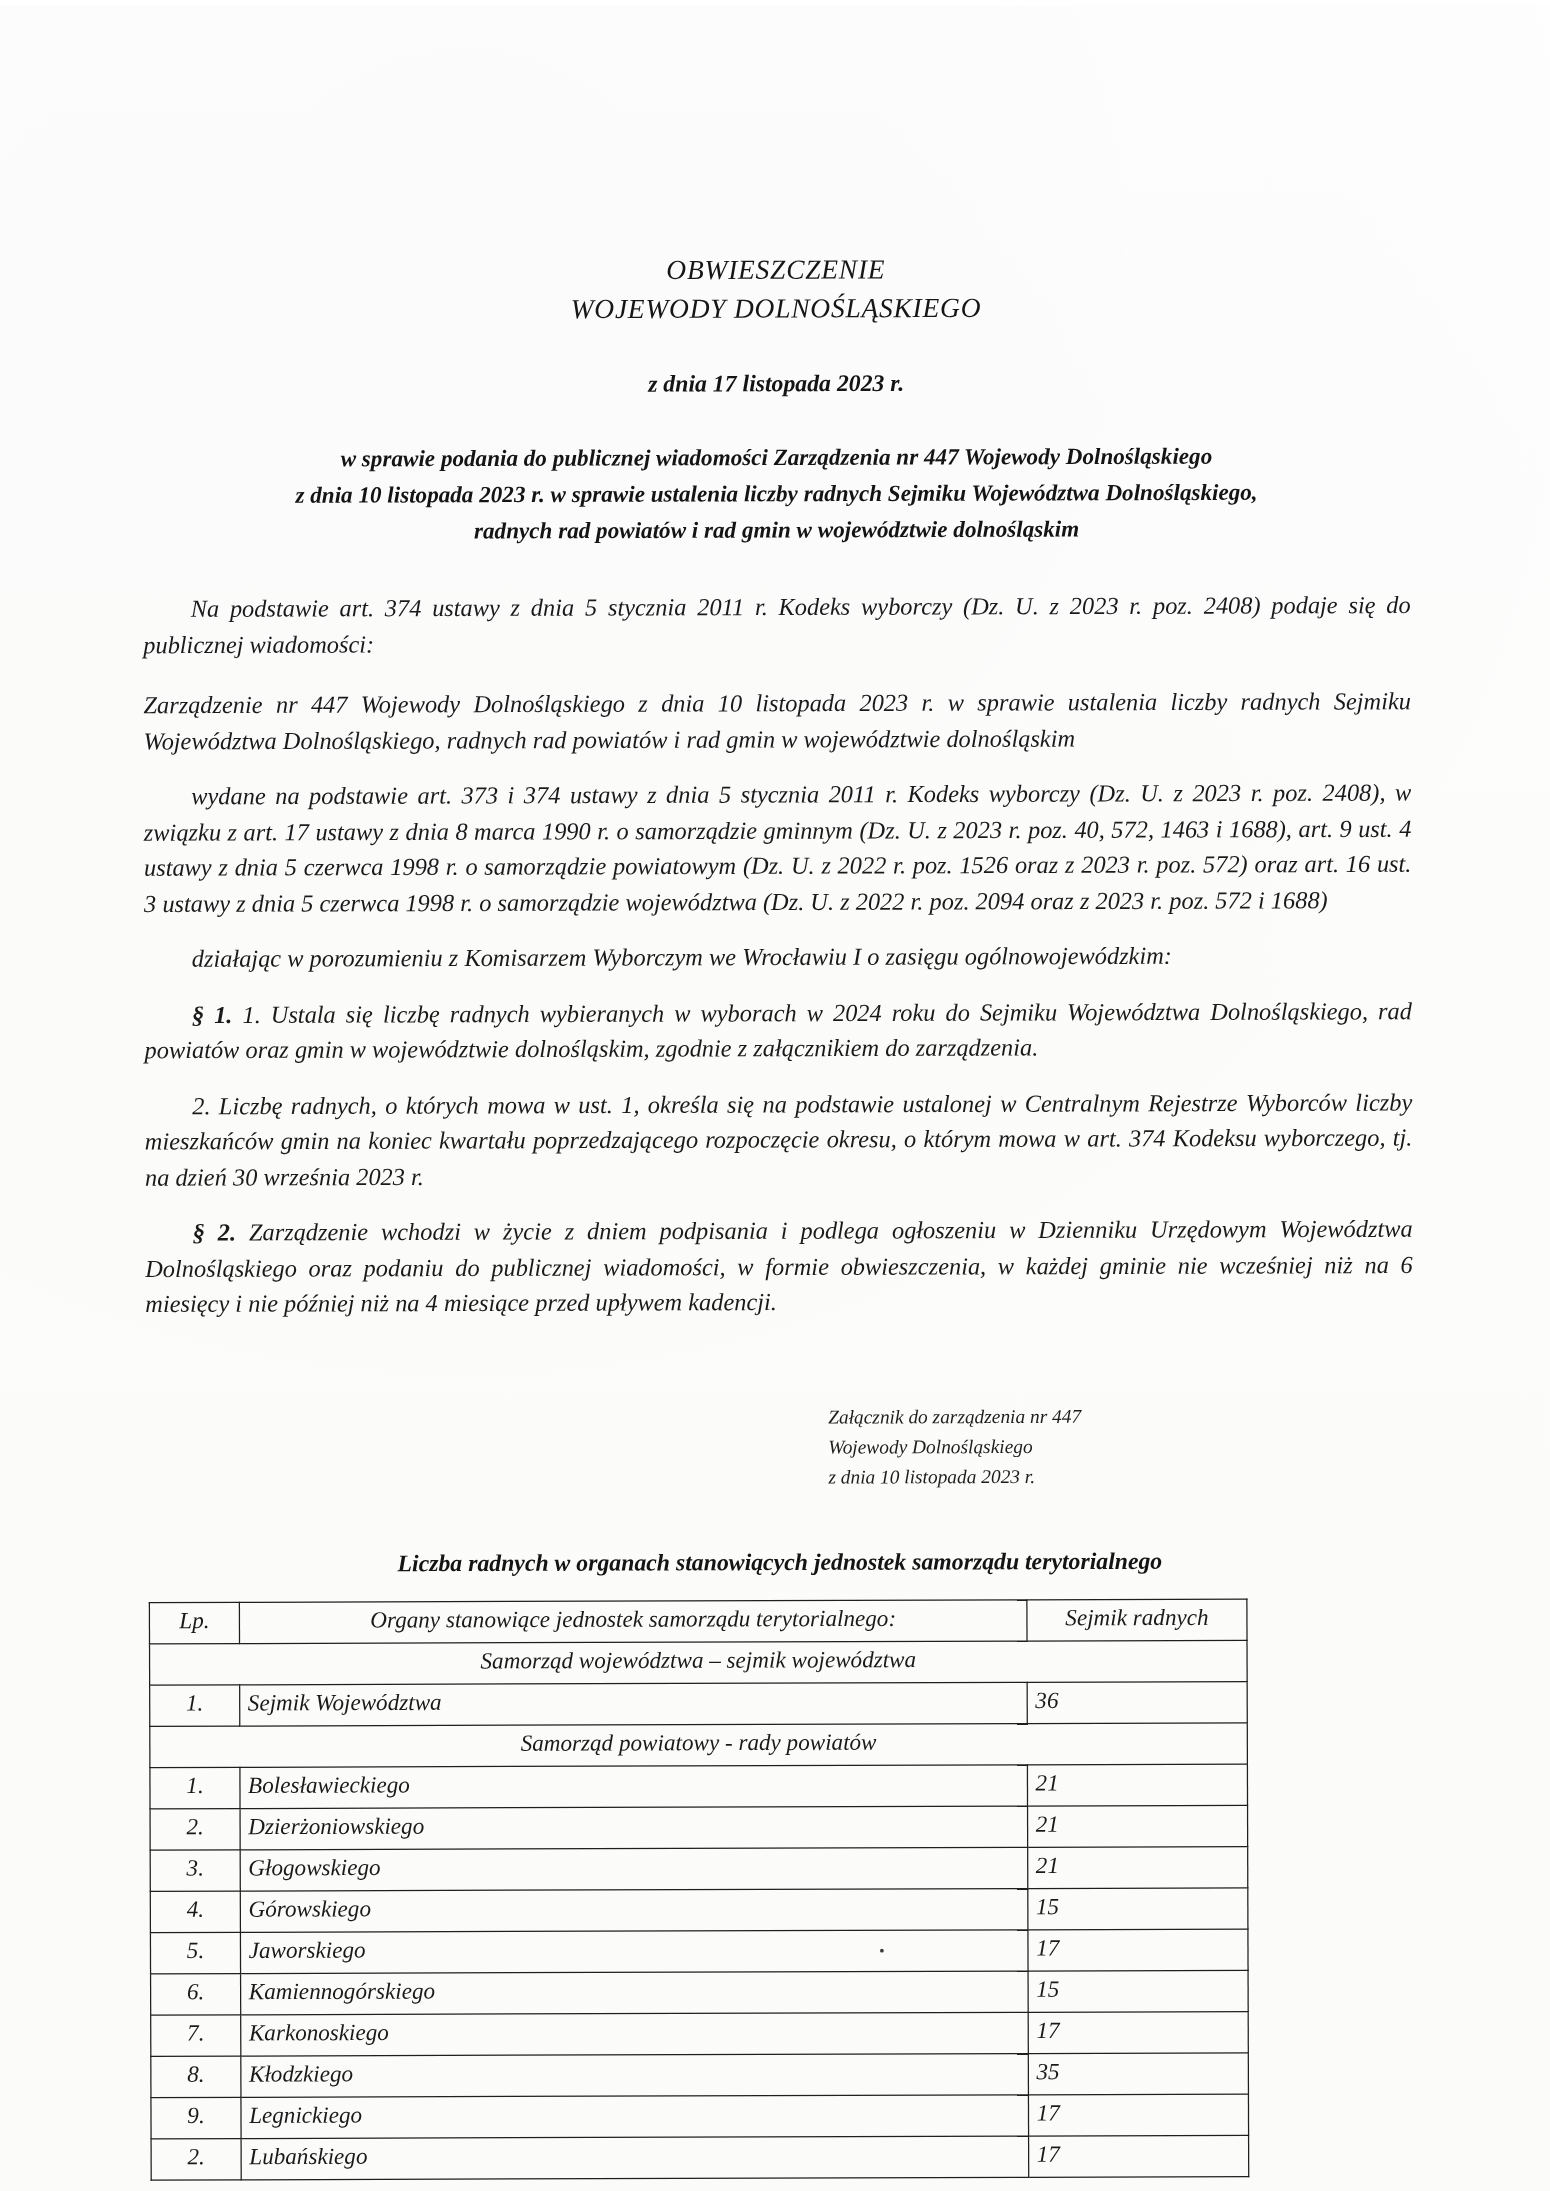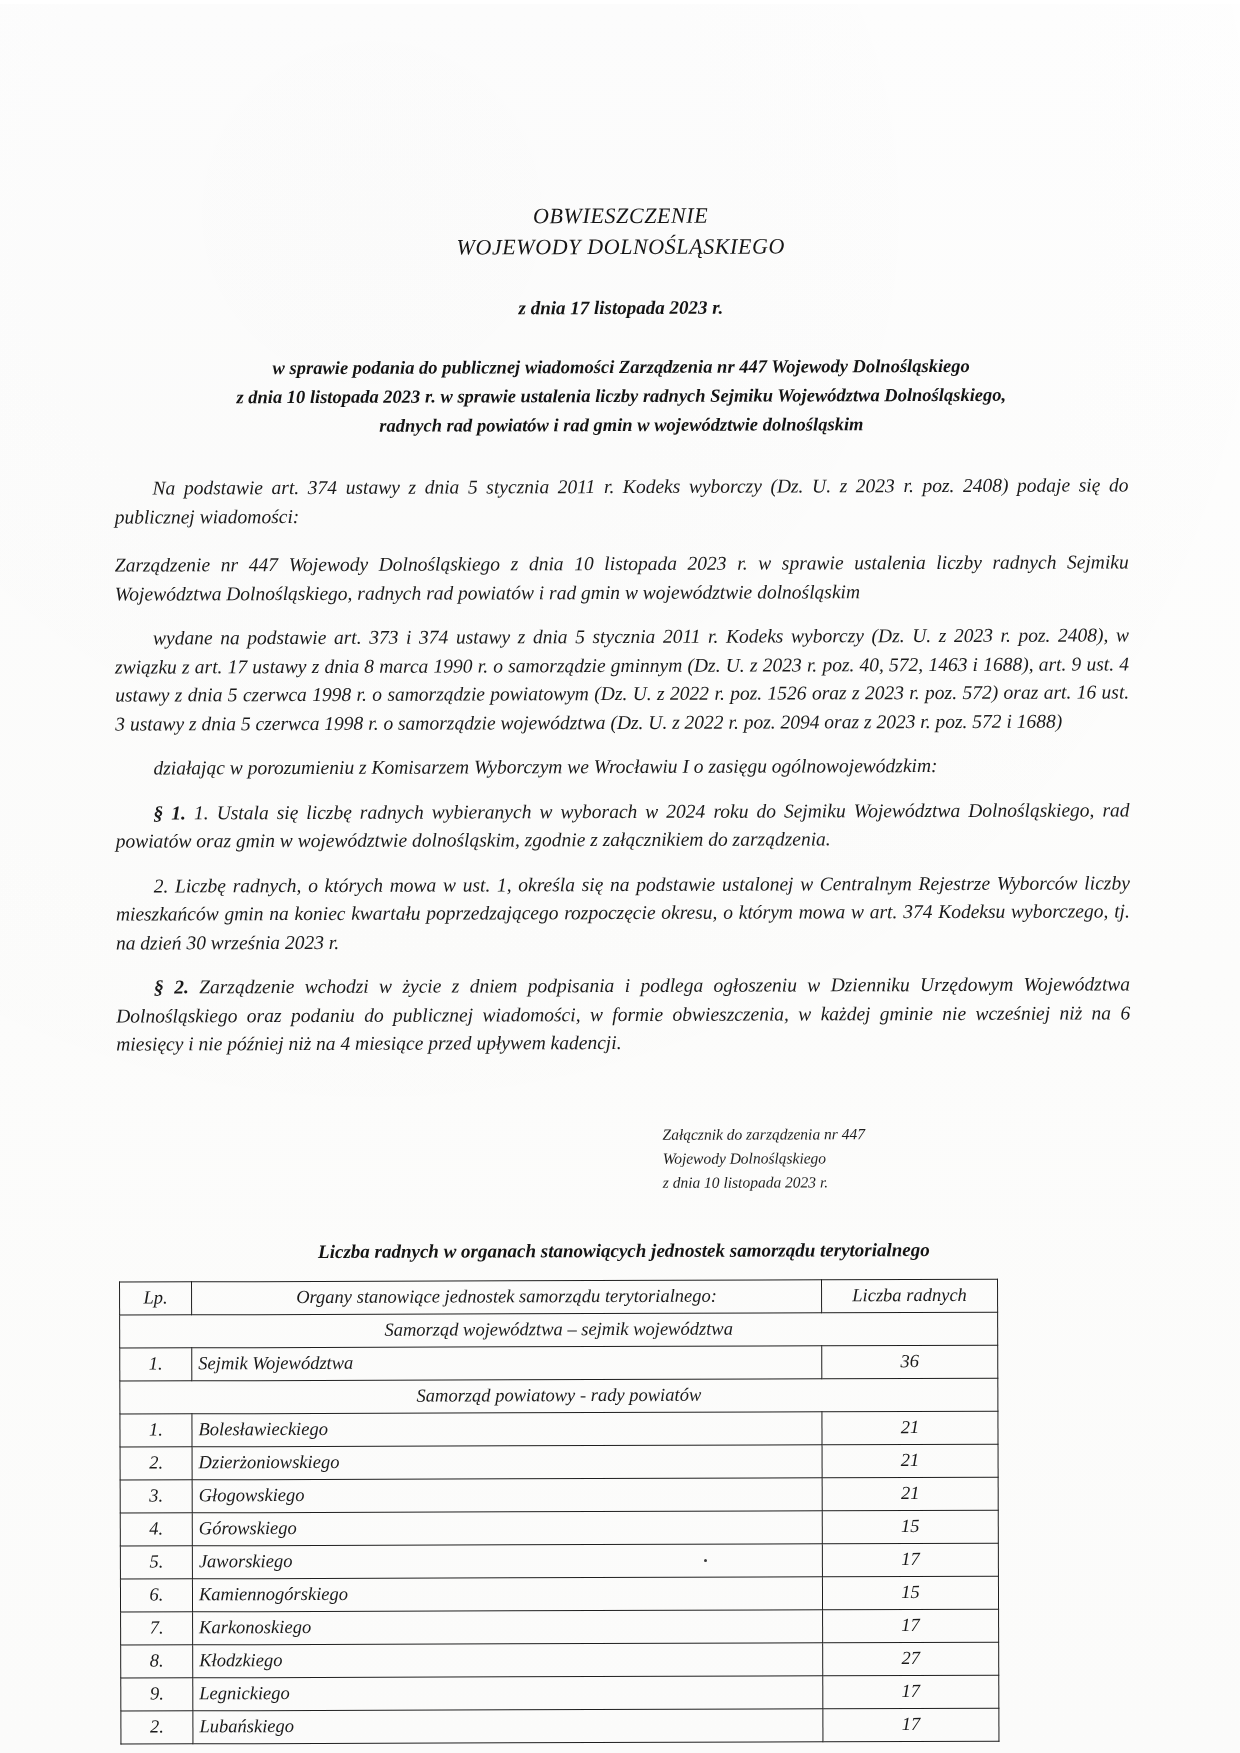--- a/index.html
+++ b/index.html
@@ -113,21 +113,21 @@
     color: #1a1a1a;
     height: 26px;
     vertical-align: middle;
   }
   col.c-lp { width: 72px; }
   col.c-name { width: 630px; }
   col.c-count { width: 176px; }
 
   td.lp { text-align: center; }
   td.name { text-align: left; padding-left: 12px; }
-  td.count { text-align: center; }
+  td.count { }
   th.h-lp, th.h-name, th.h-count { text-align: center; }
   td.section {
     text-align: center;
     border-left: 1.4px solid #1f1f1f;
     border-right: 1.4px solid #1f1f1f;
   }
 
   
   .skew { transform: rotate(-0.18deg); transform-origin: 50% 0; }
 
@@ -190,21 +190,21 @@
     <table class="radni">
       <colgroup>
         <col class="c-lp">
           <col class="c-name">
           <col class="c-count">
       </colgroup>
       <thead>
         <tr>
           <th class="h-lp">Lp.</th>
           <th class="h-name">Organy stanowiące jednostek samorządu terytorialnego:</th>
-          <th class="h-count">Liczba radnych</th>
+          <th class="h-count">Sejmik radnych</th>
         </tr>
       </thead>
       <tbody>
 
         <tr>
           <td class="section" colspan="3">Samorząd województwa – sejmik województwa</td>
         </tr>
         <tr>
           <td class="lp">1.</td>
           <td class="name">Sejmik Województwa</td>
@@ -246,21 +246,21 @@
           <td class="count">15</td>
         </tr>
         <tr>
           <td class="lp">7.</td>
           <td class="name">Karkonoskiego</td>
           <td class="count">17</td>
         </tr>
         <tr>
           <td class="lp">8.</td>
           <td class="name">Kłodzkiego</td>
-          <td class="count">27</td>
+          <td class="count">35</td>
         </tr>
         <tr>
           <td class="lp">9.</td>
           <td class="name">Legnickiego</td>
           <td class="count">17</td>
         </tr>
         <tr>
           <td class="lp">2.</td>
           <td class="name">Lubańskiego</td>
           <td class="count">17</td>

